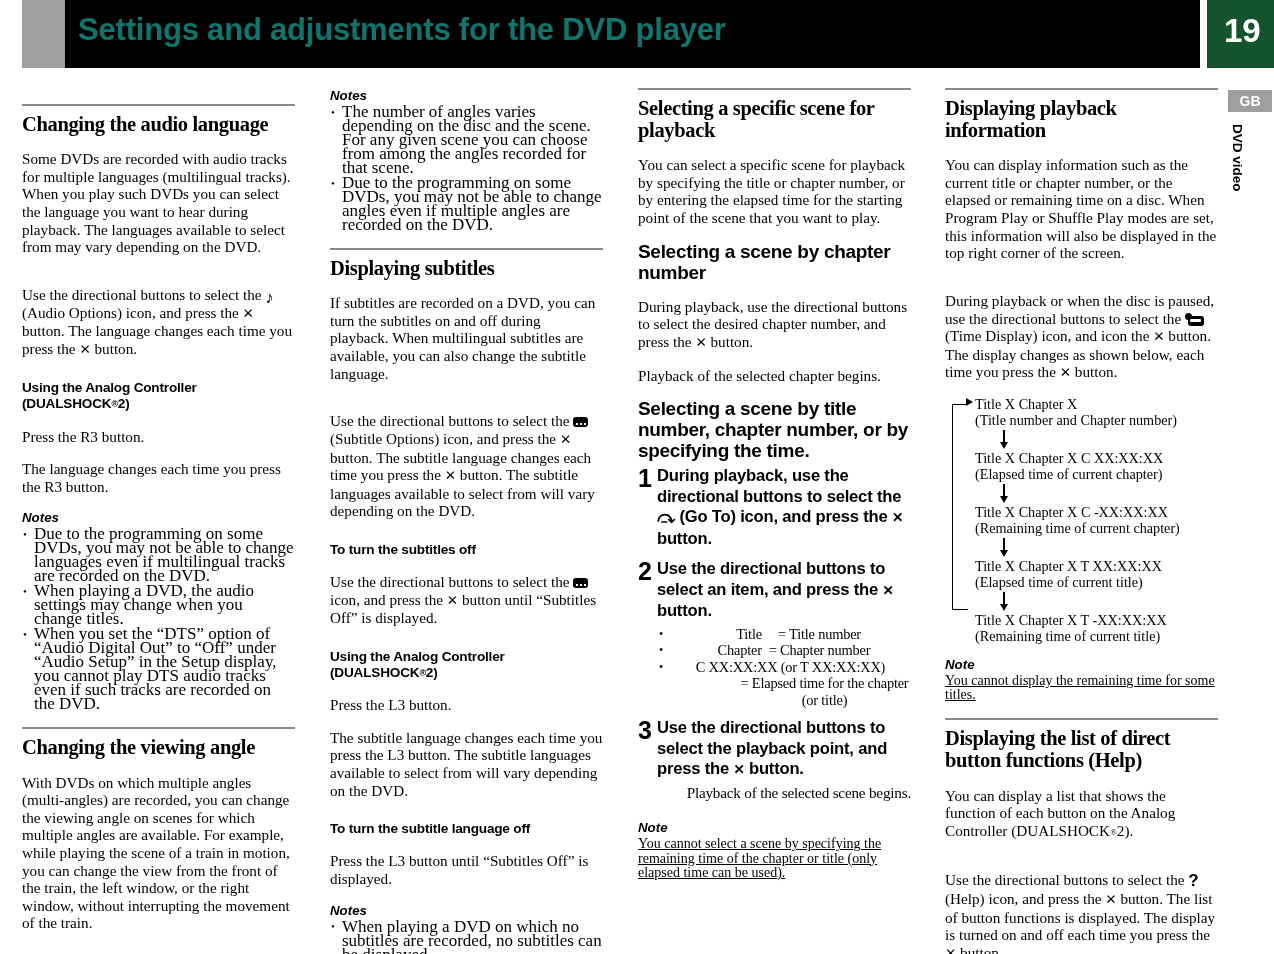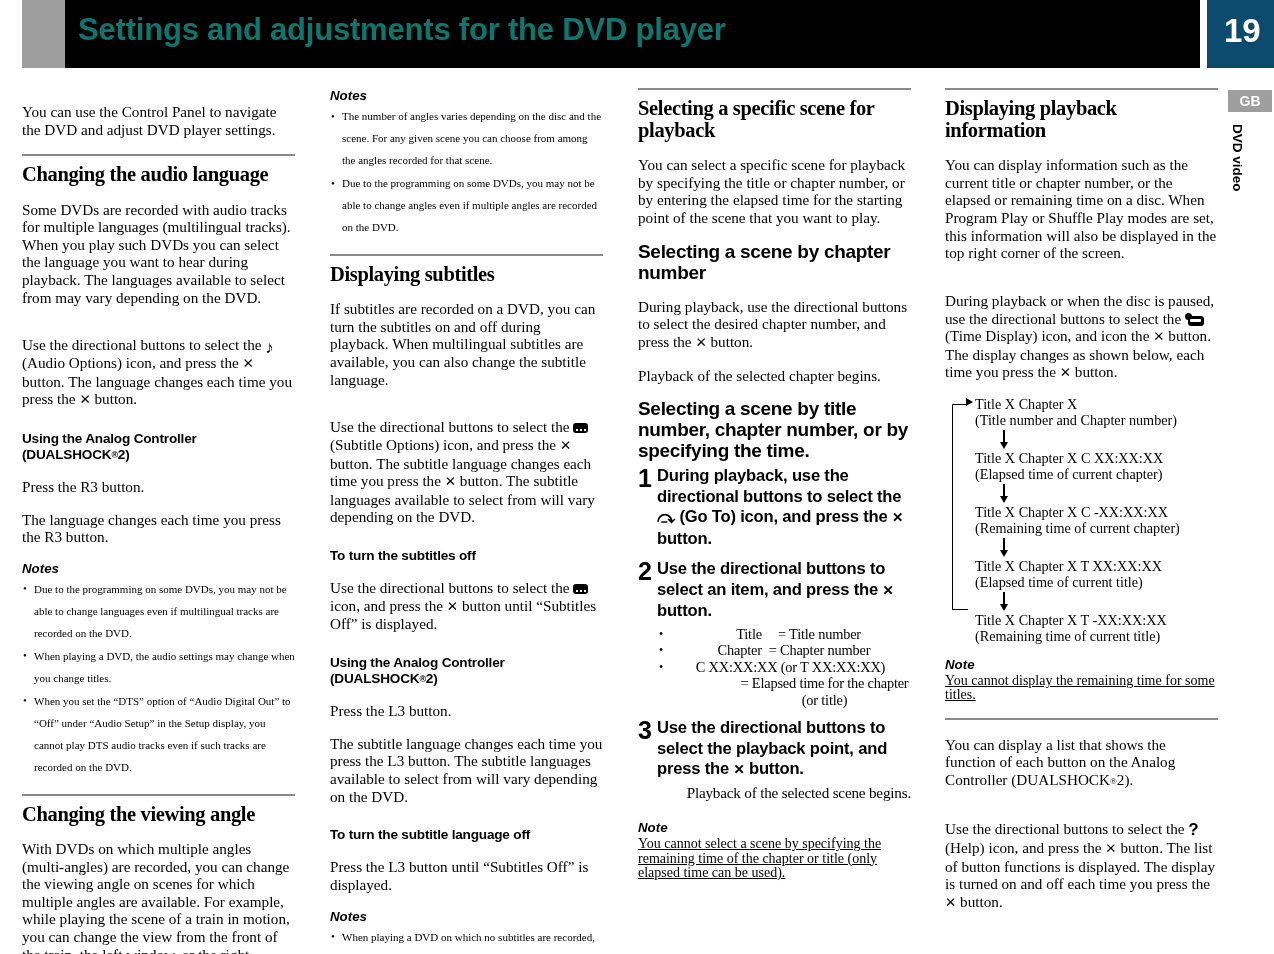--- a/index.html
+++ b/index.html
@@ -24,21 +24,21 @@
     background:#000000;
   }
   .hdr-title {
     position:absolute; left:78px; top:12px;
     font-family:"Liberation Sans", sans-serif;
     font-weight:bold; font-size:31px; letter-spacing:-0.2px;
     color:#0f766e; white-space:nowrap;
   }
   .hdr-page {
     position:absolute; left:1207px; top:0; width:67px; height:68px;
-    background:#0c4a6e;
+    background:#14532d;
   }
   .hdr-page span {
     position:absolute; left:17px; top:12px;
     font-family:"Liberation Sans", sans-serif;
     font-weight:bold; font-size:33px; color:#ffffff;
   }
 
   
   .cols { position:absolute; top:88px; left:0; width:1274px; }
   .col {
@@ -85,21 +85,21 @@
   }
   .notes-hd {
     font-family:"Liberation Sans", sans-serif;
     font-weight:bold; font-style:italic; font-size:13.3px;
     margin:0 0 2px 0;
   }
   ul.notes {
     list-style:none; margin:0 0 0 0; padding:0;
   }
   ul.notes > li {
-    font-size:11px; line-height:22px;
+    font-size:17px; line-height:14px;
     padding-left:12px; position:relative;
     margin-bottom:1px;
   }
   ul.notes > li::before {
     content:"\2022"; position:absolute; left:1px; top:-0.5px; font-size:11px;
   }
   .note-body {
     font-size:14px; line-height:14.2px;text-decoration:underline;
   }
 
@@ -233,21 +233,20 @@
 
 <div class="side-tab">
   <div class="gb-badge">GB</div>
   <div class="dvd-vert">DVD video</div>
 </div>
 
 <div class="cols">
 
   <div class="col" id="col1">
 
-    <p class="body-text">You can use the Control Panel to navigate the DVD and adjust DVD player settings.</p>
 
     <hr class="rule">
     <h2 class="sec">Changing the audio language</h2>
     <p class="body-text">Some DVDs are recorded with audio tracks for multiple languages (multilingual tracks). When you play such DVDs you can select the language you want to hear during playback. The languages available to select from may vary depending on the DVD.</p>
     <div class="gap"></div>
     <p class="body-text">
       <span>Use the directional buttons to select the</span>
       <span class="ico ico-note">♪</span>
       <span>(Audio Options) icon, and press the</span>
       <span class="ico-x">✕</span>
@@ -426,20 +425,21 @@
         <div>Title X Chapter X  T -XX:XX:XX</div>
         <div>(Remaining time of current title)</div>
       </div>
     </div>
 
     <div class="gap-sm"></div>
     <div class="notes-hd">Note</div>
     <div class="note-body">You cannot display the remaining time for some titles.</div>
 
     <hr class="rule">
+    <h2 class="sec">Displaying the list of direct button functions (Help)</h2>
     <p class="body-text"><span>You can display a list that shows the function of each button on the Analog Controller (DUALSHOCK</span><span class="reg">®</span><span>2).</span></p>
     <div class="gap"></div>
     <p class="body-text">
       <span>Use the directional buttons to select the</span>
       <span class="ico-help">?</span>
       <span>(Help) icon, and press the</span>
       <span class="ico-x">✕</span>
       <span>button. The list of button functions is displayed. The display is turned on and off each time you press the</span>
       <span class="ico-x">✕</span>
       <span>button.</span>

